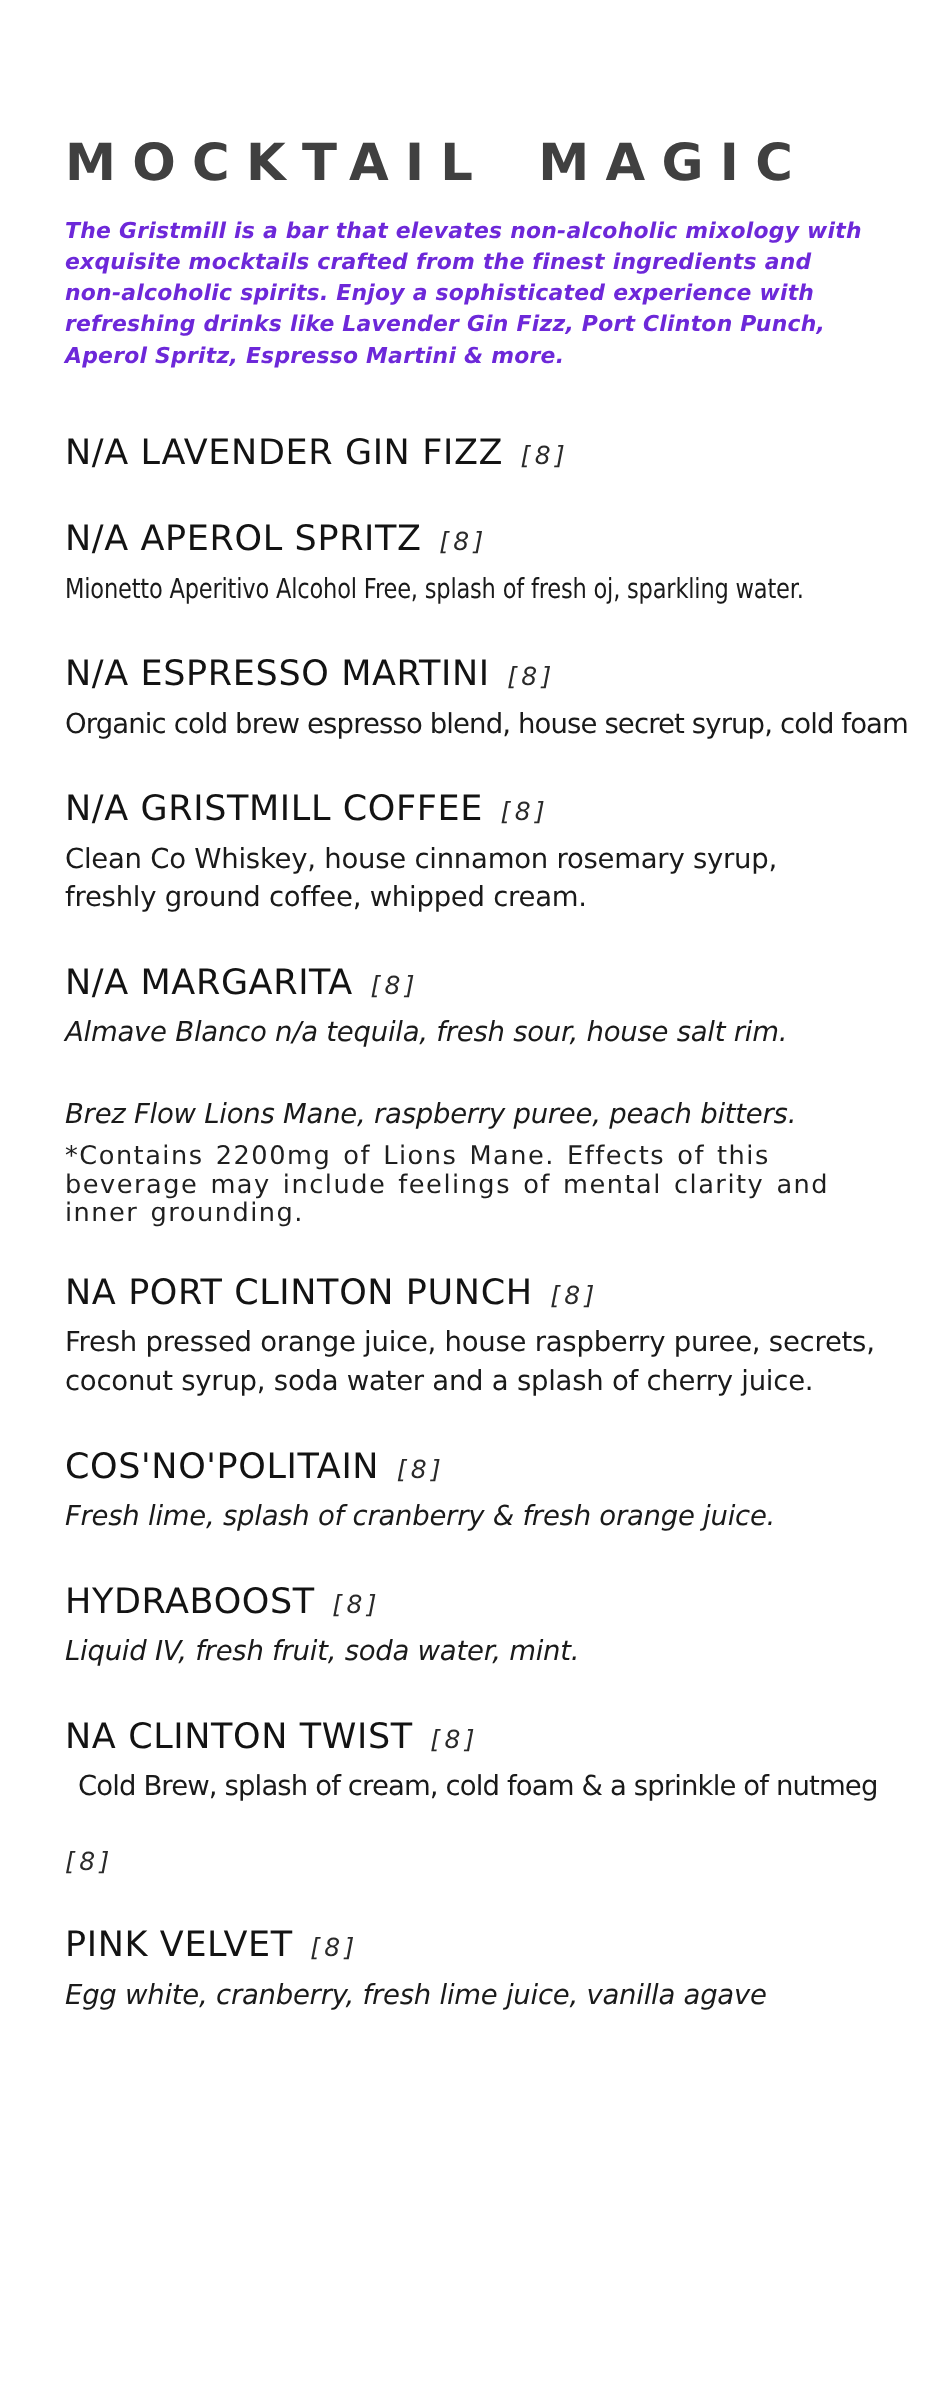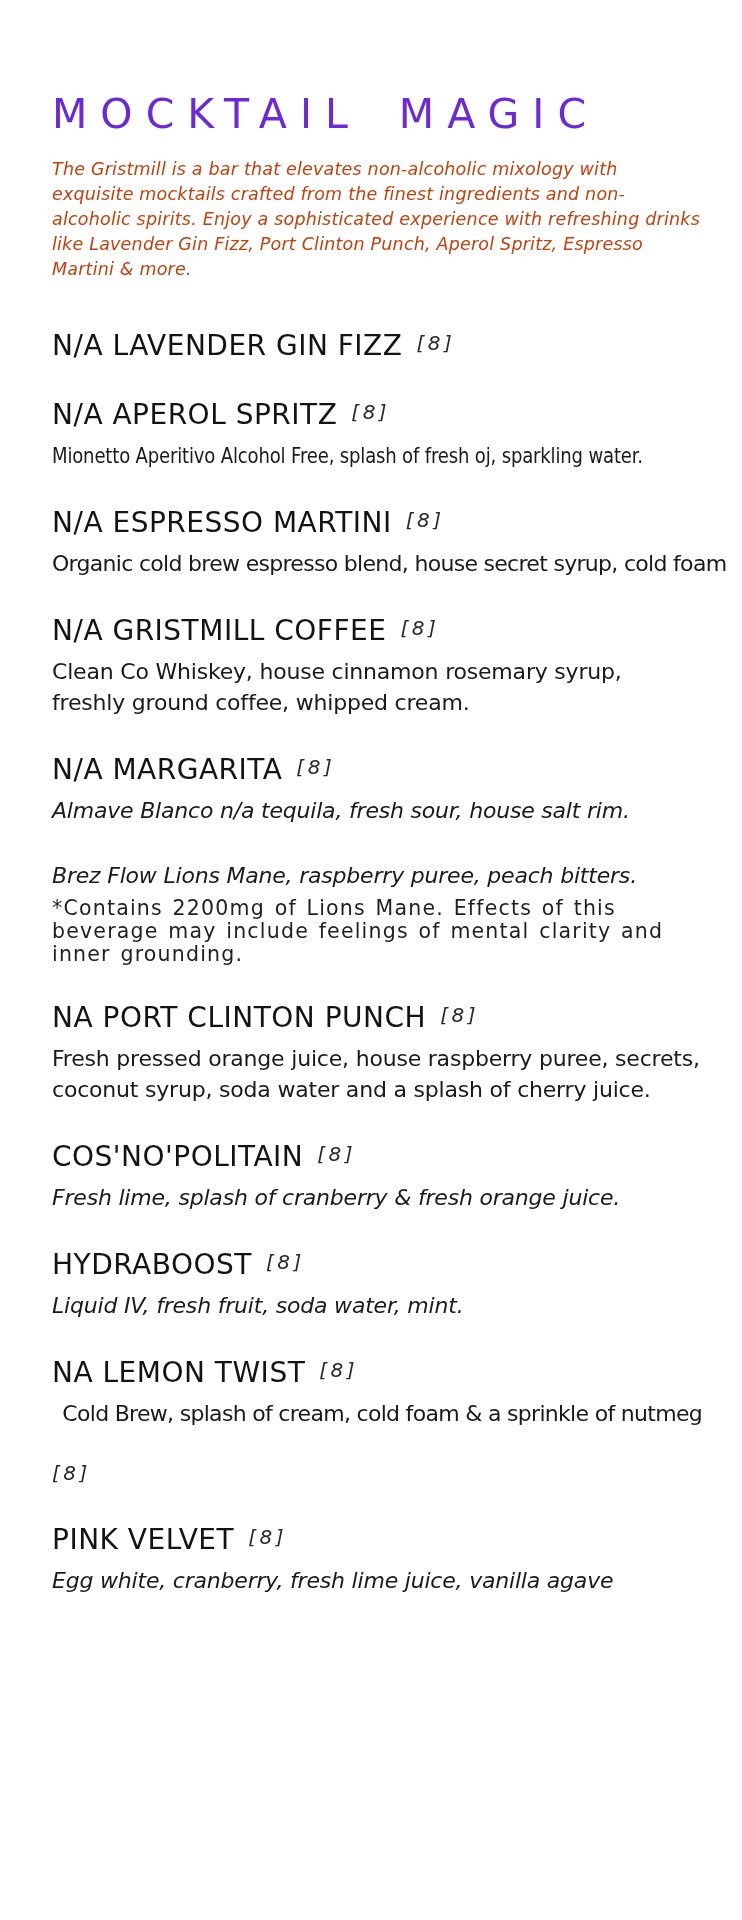--- a/index.html
+++ b/index.html
@@ -14,41 +14,42 @@
     width: 742px;
     height: 1920px;
     background: #ffffff;
     overflow: hidden;
   }
   .inner {
     padding: 92px 40px 0 52px;
   }
   .menu-title {
     font-size: 41px;
-    font-weight: 400;
+    font-weight: 700;
     letter-spacing: 13px;
     word-spacing: 12px;
     line-height: 1.1;
-    margin: 0 0 20px 0;
+    margin: 16px 0 20px 0;
     white-space: nowrap;
-    color: #6d28d9;
+    color: #404040;
   }
   .menu-intro {
     font-style: italic;
     font-size: 17.5px;
     line-height: 25px;
     letter-spacing: 0.2px;
     max-width: 648px;
     margin: 0 0 46px 0;
-    color: #c2410c;
+    color: #6d28d9;
+    font-weight: bold;
   }
   .item { margin-bottom: 34px; }
   .item-heading {
     display: flex;
-    align-items: center;
+    align-items: flex-end;
     gap: 14px;
     font-size: 28px;
     font-weight: 400;
     letter-spacing: 0.5px;
     line-height: 1.25;
     margin: 0 0 8px 0;
     color: #131313;
     white-space: nowrap;
   }
   .item-price {
@@ -160,21 +161,21 @@
     <section class="item">
       <h2 class="item-heading">
         <span class="item-name">HYDRABOOST</span>
         <span class="item-price">[8]</span>
       </h2>
       <p class="item-desc oneline">Liquid IV, fresh fruit, soda water, mint.</p>
     </section>
 
     <section class="item">
       <h2 class="item-heading">
-        <span class="item-name">NA LEMON TWIST</span>
+        <span class="item-name">NA CLINTON TWIST</span>
         <span class="item-price">[8]</span>
       </h2>
       <p class="item-desc tight">Cold Brew, splash of cream, cold foam &amp; a sprinkle of nutmeg</p>
     </section>
 
     <section class="item">
       <h2 class="item-heading">
         <span class="item-price">[8]</span>
       </h2>
     </section>

